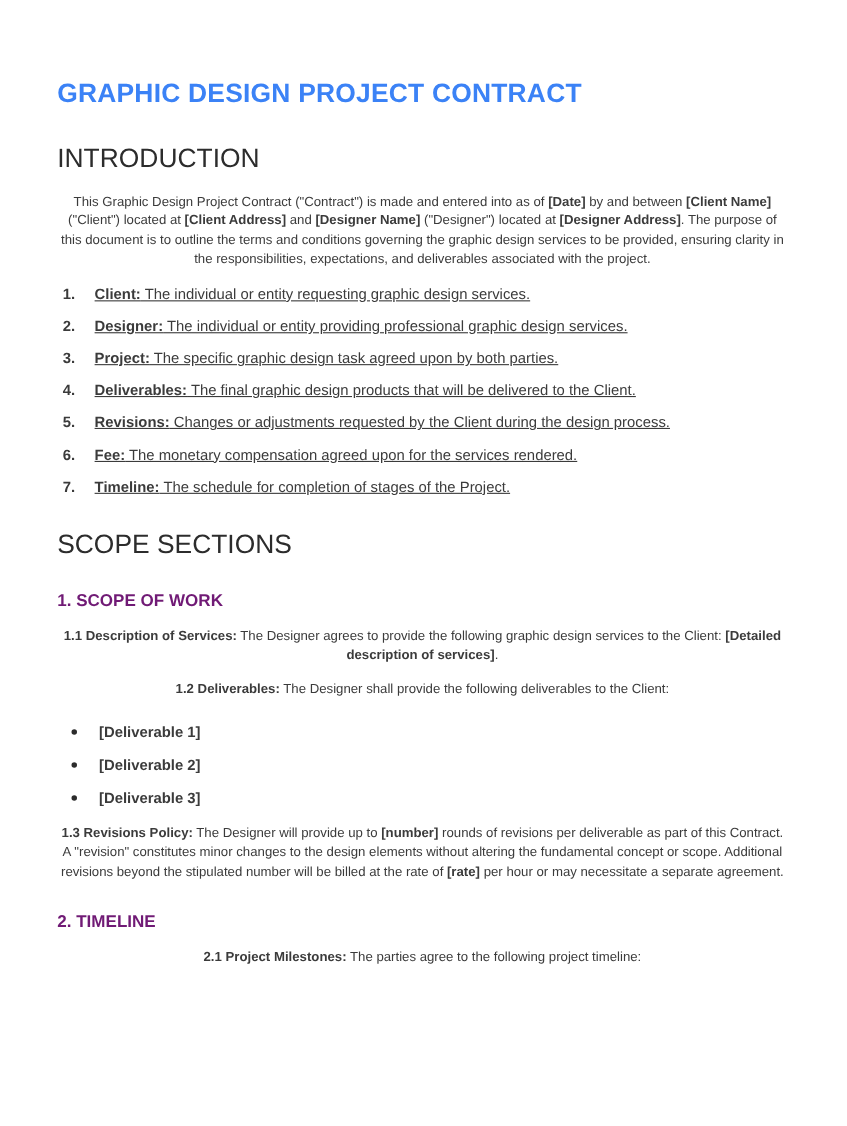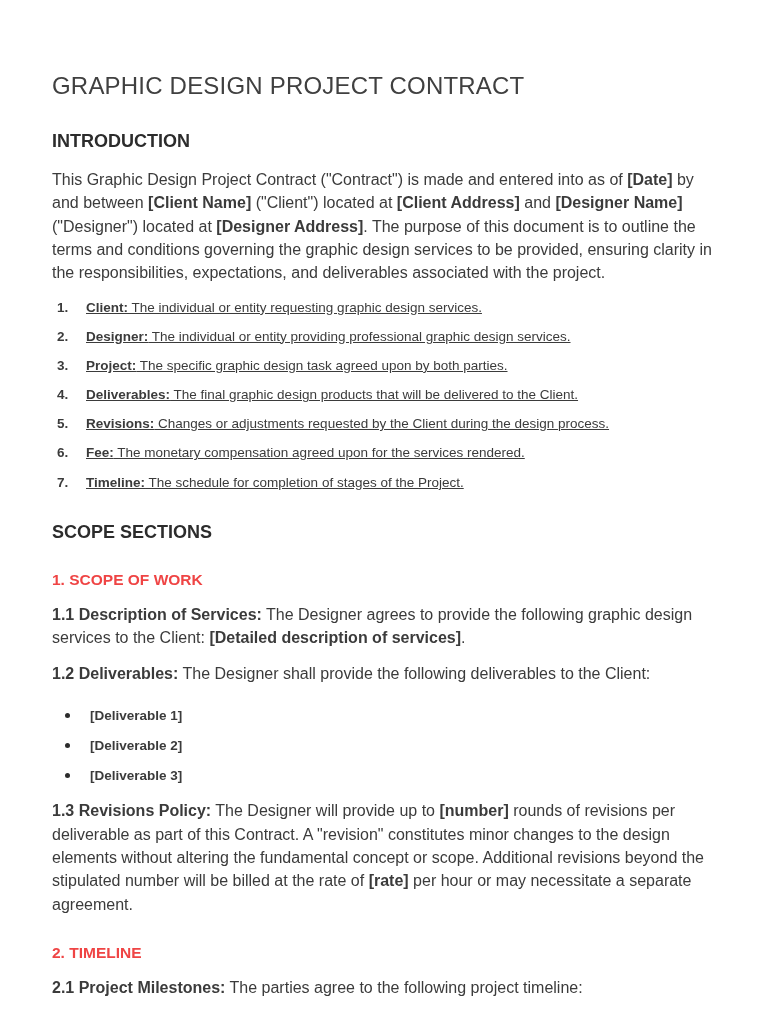--- a/index.html
+++ b/index.html
@@ -12,40 +12,41 @@
     background: #ffffff;
     padding: 72px 54px 40px 52px;
     font-family: "Liberation Sans", sans-serif;
     color: #3b3b3b;
     overflow: hidden;
   }
   h1 {
     font-size: 24px;
     line-height: 1.2;
     margin: 0 0 26px 0;
-    color: #404040;
+    color: #3b82f6;
     letter-spacing: 0.2px;
-    font-weight: 400;
+    font-weight: 700;
   }
   h2 {
-    font-size: 18px;
+    font-size: 24px;
     margin: 30px 0 16px 0;
     color: #2c2c2c;
-    font-weight: 700;
+    font-weight: 400;
   }
   h3 {
     font-size: 15.5px;
     margin: 28px 0 14px 0;
-    color: #ef4444;
+    color: #701a75;
     font-weight: 700;
   }
   p.body {
-    font-size: 16px;
+    font-size: 12px;
     line-height: 1.46;
     margin: 0 0 13px 0;
+    text-align: center;
   }
   .b { font-weight: 700; }
   .deflist { margin: 2px 0 6px 0; }
   .defitem {
     display: flex;
     font-size: 13.5px;
     line-height: 1.42;
     margin-bottom: 10px;
   }
   .defnum {

